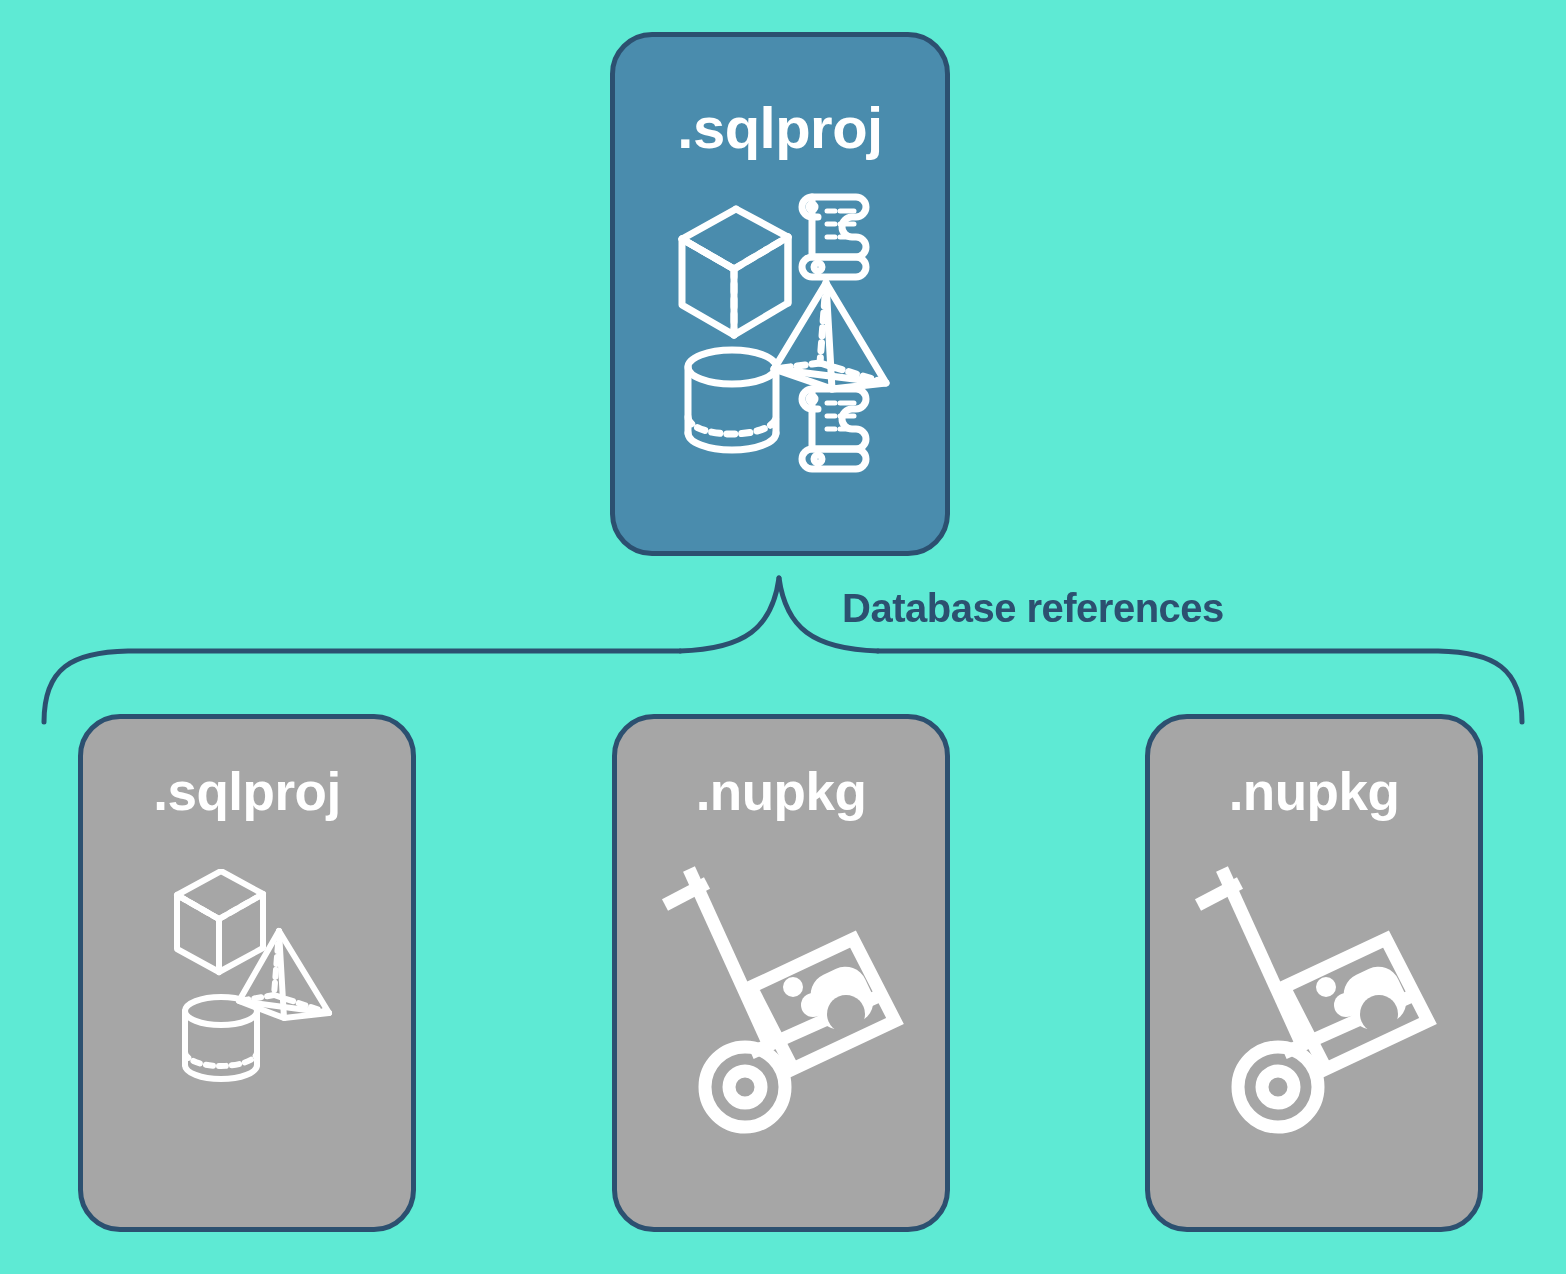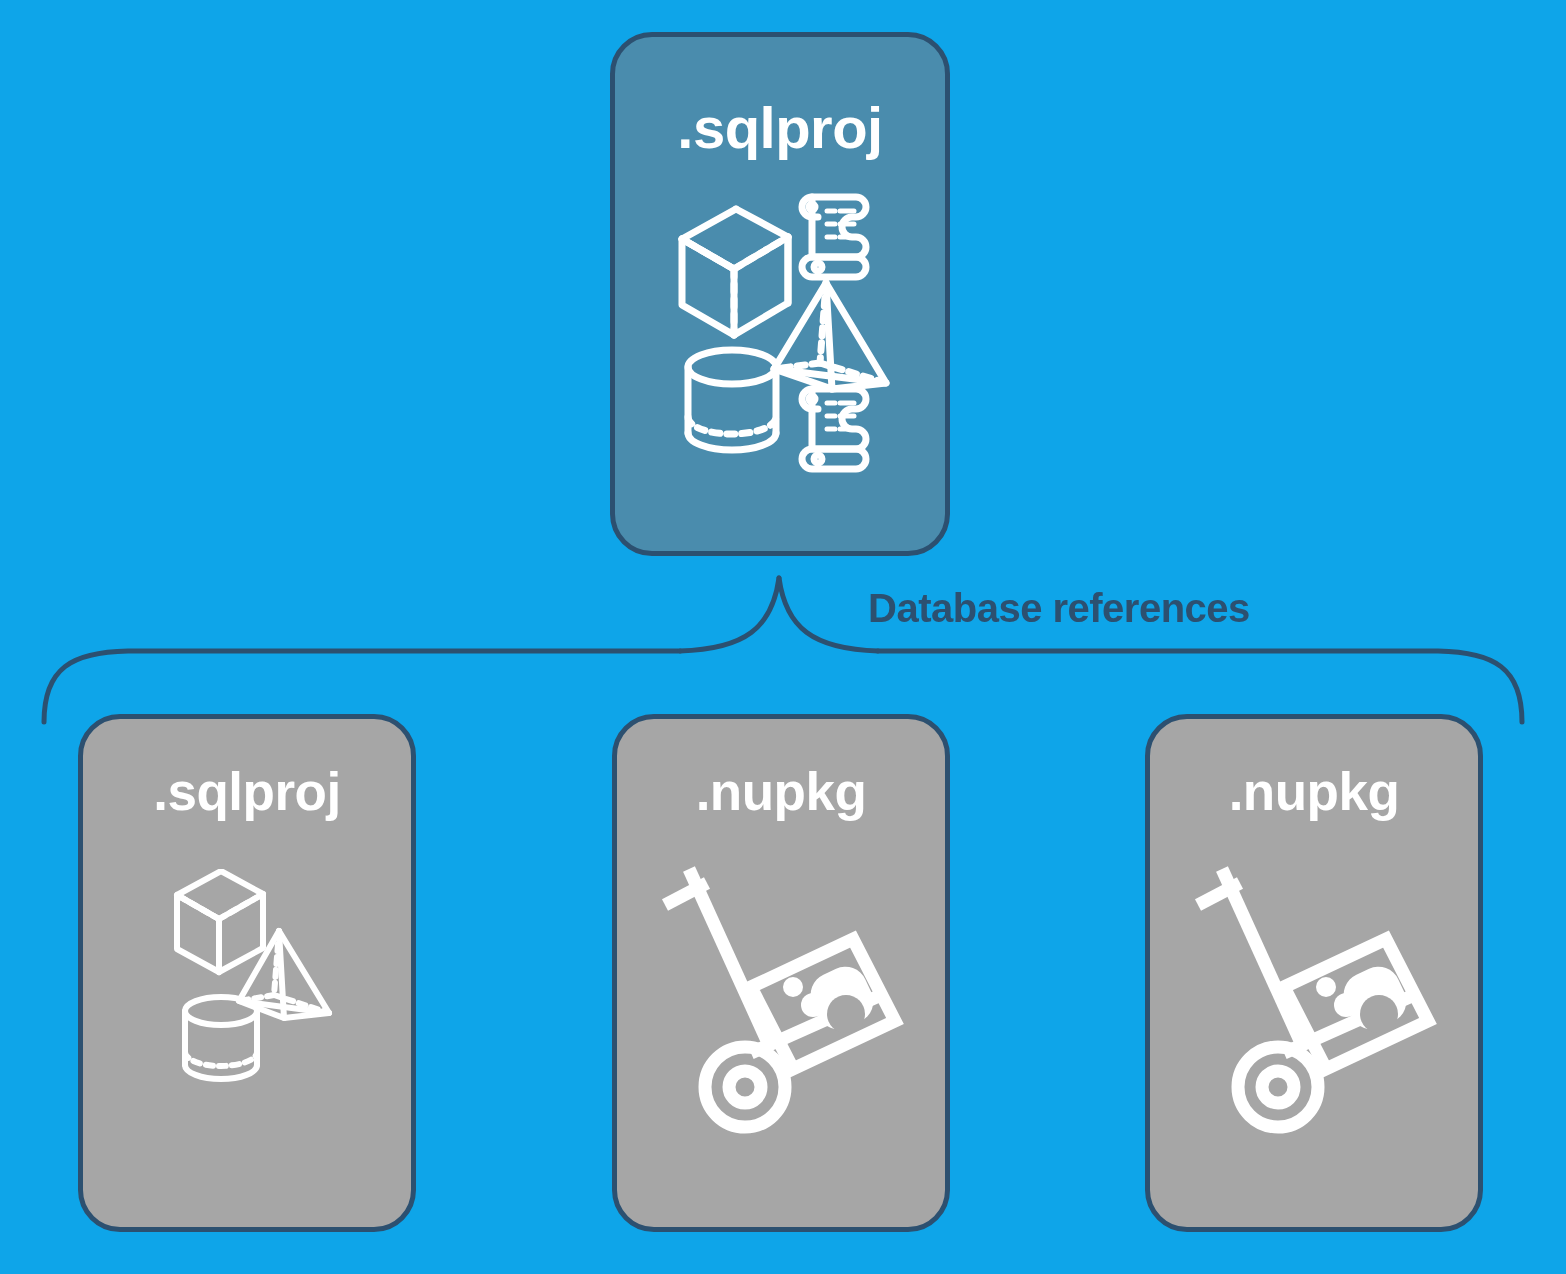--- a/index.html
+++ b/index.html
@@ -7,21 +7,21 @@
     width: 1566px;
     height: 1274px;
     background: #ffffff;
     font-family: "Liberation Sans", sans-serif;
     overflow: hidden;
   }
   #stage {
     position: relative;
     width: 1566px;
     height: 1274px;
-    background: #0ea5e9;
+    background: #5eead4;
   }
 
   
   .card {
     position: absolute;
     border-radius: 42px;
     border: 5px solid #2c5070;
     display: block;
   }
   .card.blue  { background: #4a8cad; }
@@ -57,21 +57,20 @@
   #ref-label {
     position: absolute;
     left: 842px;
     top: 588px;
     color: #2c5070;
     font-weight: bold;
     font-size: 40px;
     letter-spacing: -0.5px;
     line-height: 1;
     white-space: nowrap;
-    margin-left: 26px;
   }
 </style>
 </head>
 <body>
 
 <div id="stage">
 
   <div class="card blue" style="left:610px; top:32px; width:340px; height:524px;">
     <div class="card-title" style="top:62px; font-size:58px;">.sqlproj</div>
 

